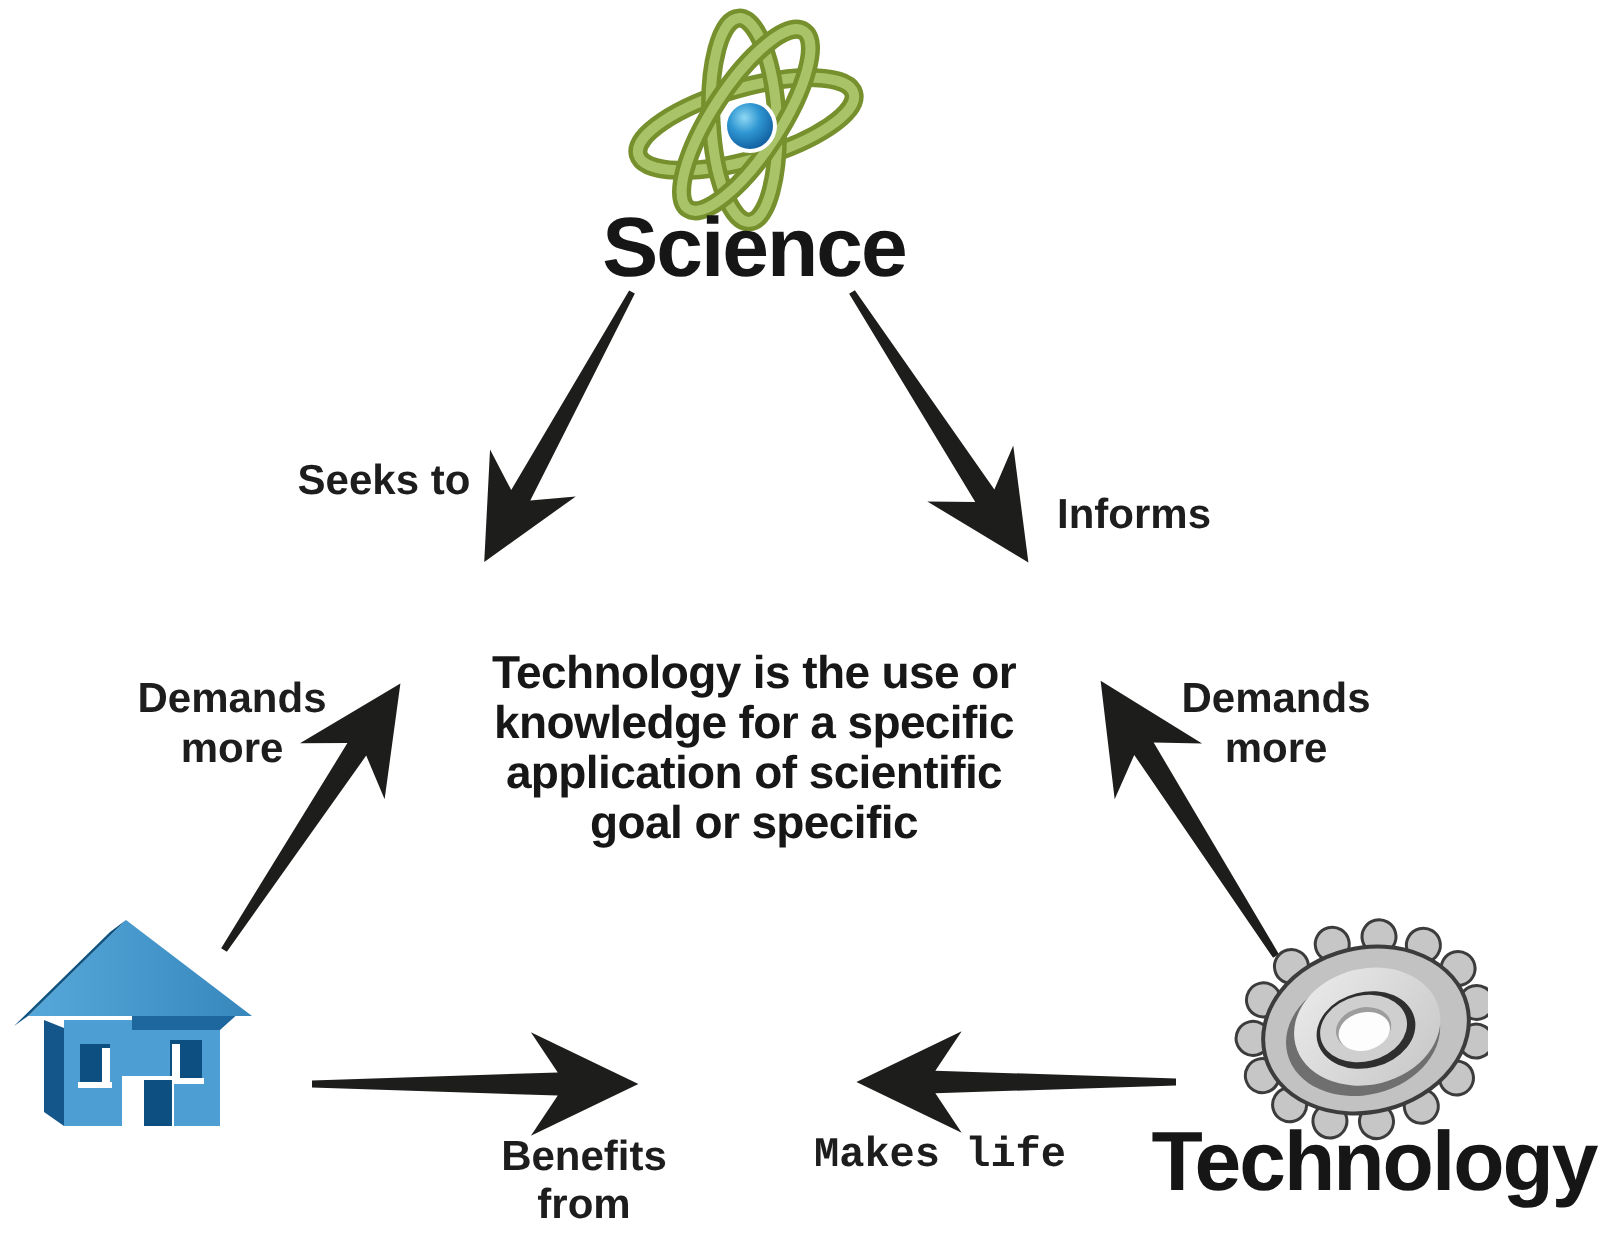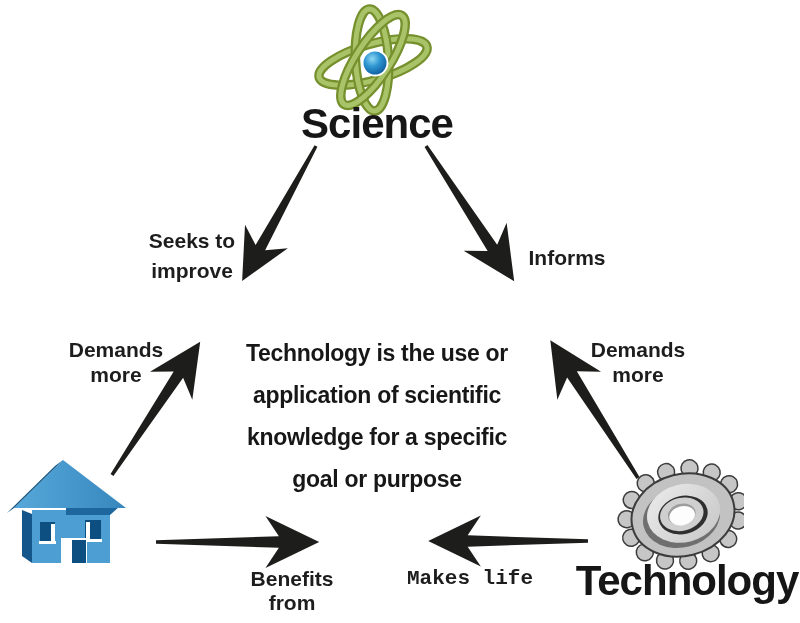--- a/index.html
+++ b/index.html
@@ -18,21 +18,21 @@
     position:absolute;transform:translateX(-50%);
     font-size:21px;font-weight:bold;text-align:center;line-height:25px;
     color:#1d1d1d;white-space:nowrap;
   }
   .edge-label .ln{display:block;}
   .statement{
     position:absolute;left:377px;top:324px;transform:translateX(-50%);
     width:330px;text-align:center;font-size:23px;font-weight:bold;
     line-height:25px;color:#171717;letter-spacing:-0.3px;
   }
-  .statement .ln{display:block;margin-top:17px;}
+  .statement .ln{display:block;}
 </style>
 </head>
 <body>
 
 <div class="canvas">
 
   <svg class="layer" width="800" height="623" viewBox="0 0 800 623" aria-hidden="true">
     <defs>
       <path id="arrowShape" d="M0,-1.8 L128,-6 L114,-27 L170,0 L114,27 L128,6 L0,1.8 Z"></path>
     </defs>
@@ -126,28 +126,27 @@
     </g>
   </svg>
 
   <div class="node-label" style="left:377px;top:103px;">Science</div>
 
 
   <div class="node-label" style="left:687px;top:560px;">Technology</div>
 
   <div class="statement">
     <span class="ln">Technology is the use or</span>
+    <span class="ln">knowledge for a specific</span>
     <span class="ln">application of scientific</span>
-    <span class="ln">knowledge for a specific</span>
-    <span class="ln">goal or purpose</span>
+    <span class="ln">goal or specific</span>
   </div>
 
   <div class="edge-label" style="left:192px;top:226px;line-height:30px;">
     <span class="ln">Seeks to</span>
-    <span class="ln">improve</span>
   </div>
 
   <div class="edge-label" style="left:567px;top:245px;">Informs</div>
 
   <div class="edge-label" style="left:116px;top:337px;">
     <span class="ln">Demands</span>
     <span class="ln">more</span>
   </div>
 
   <div class="edge-label" style="left:638px;top:337px;">

